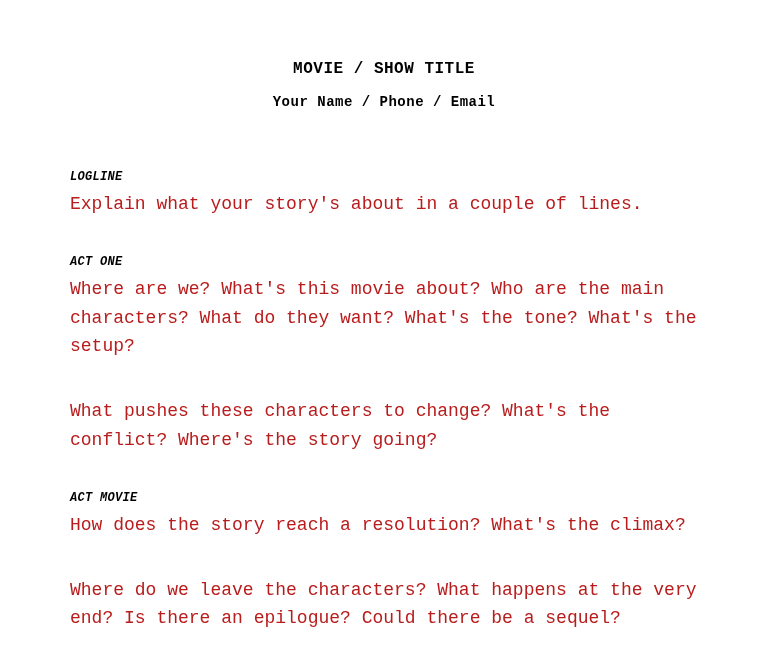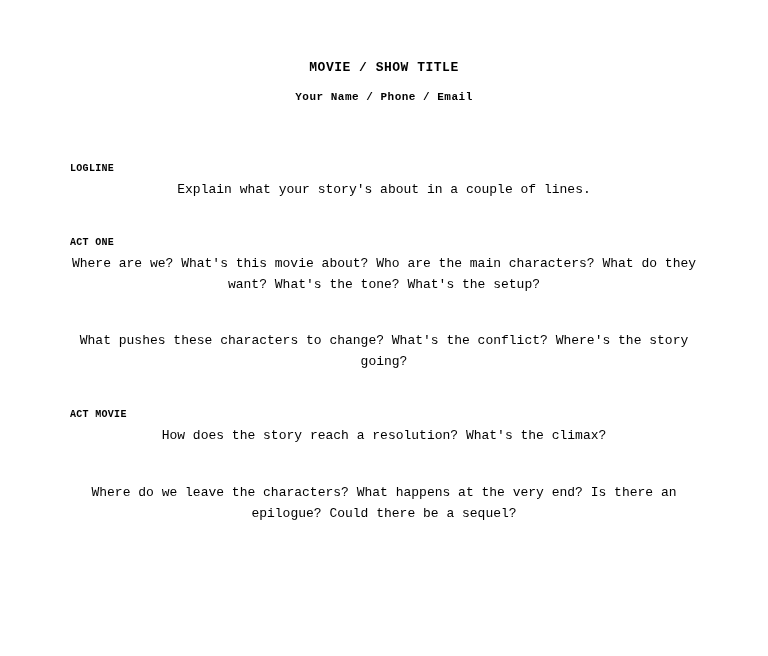--- a/index.html
+++ b/index.html
@@ -16,52 +16,52 @@
       padding: 60px 70px;
       color: #000000;
     }
 
     .header {
       text-align: center;
       margin-bottom: 60px;
     }
 
     .title {
-      font-size: 13px;
+      font-size: 16px;
       font-weight: bold;
       letter-spacing: 0.5px;
       margin-bottom: 16px;
       color: #000;
     }
 
     .subtitle {
-      font-size: 11px;
+      font-size: 14px;
       font-weight: bold;
       letter-spacing: 0.5px;
       color: #000;
     }
 
     .section {
       margin-bottom: 36px;
     }
 
     .section-heading {
-      font-size: 10px;
+      font-size: 12px;
       font-weight: bold;
       color: #000000;
       margin-bottom: 6px;
       letter-spacing: 0.3px;
+      font-style: italic;
     }
 
     .section-body {
-      font-size: 13px;
-      color: #000000;
+      font-size: 18px;
+      color: #b91c1c;
       line-height: 1.6;
       font-weight: normal;
-      text-align: center;
     }
   </style>
 </head>
 <body>
 
 <div>
 
   <div class="header">
     <div class="title">MOVIE / SHOW TITLE</div>
     <div class="subtitle">Your Name / Phone / Email</div>

